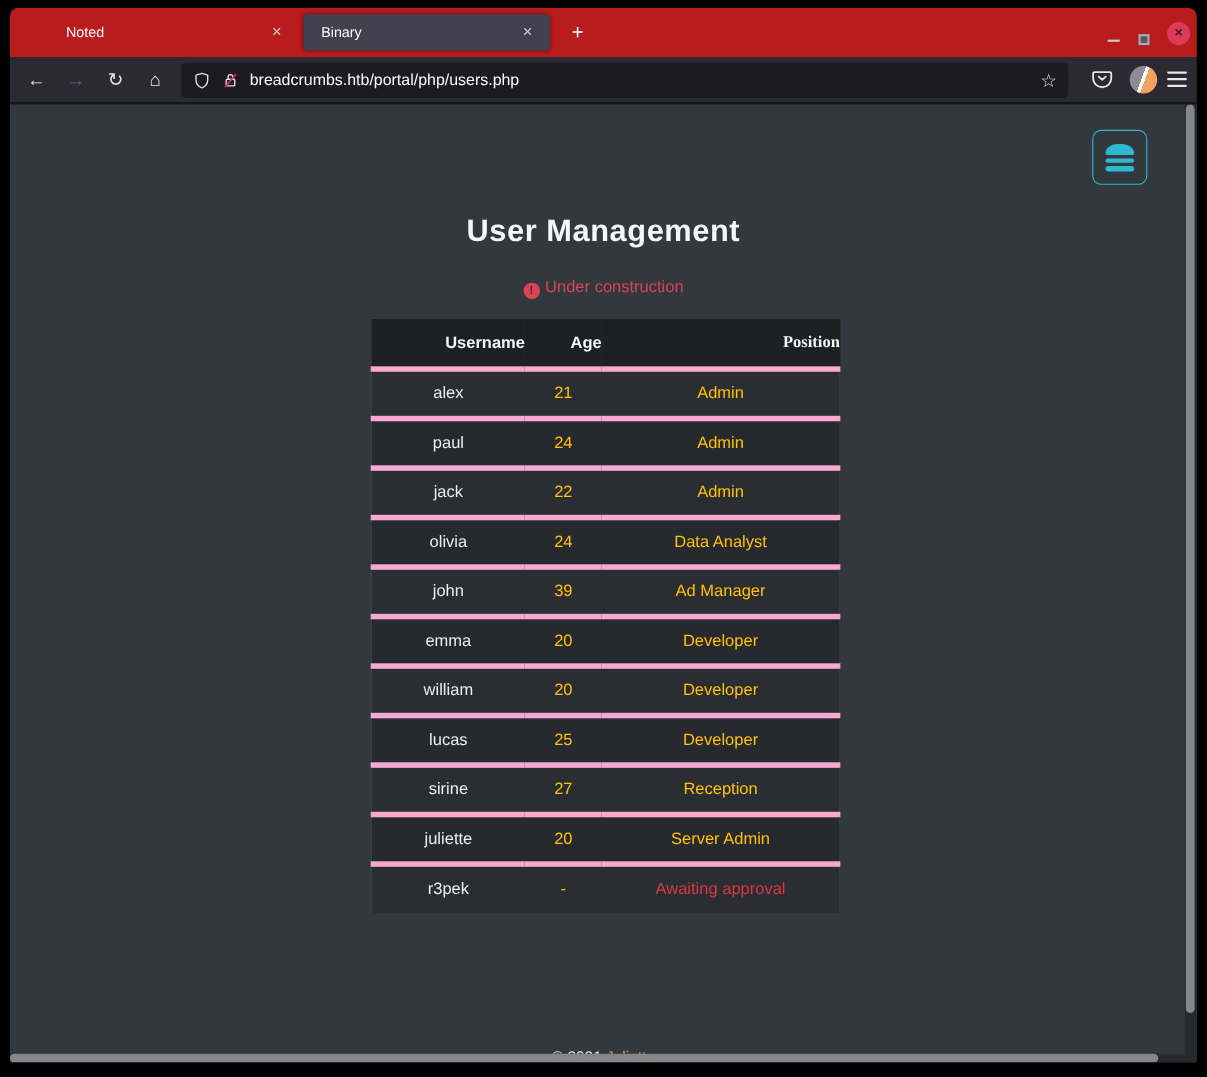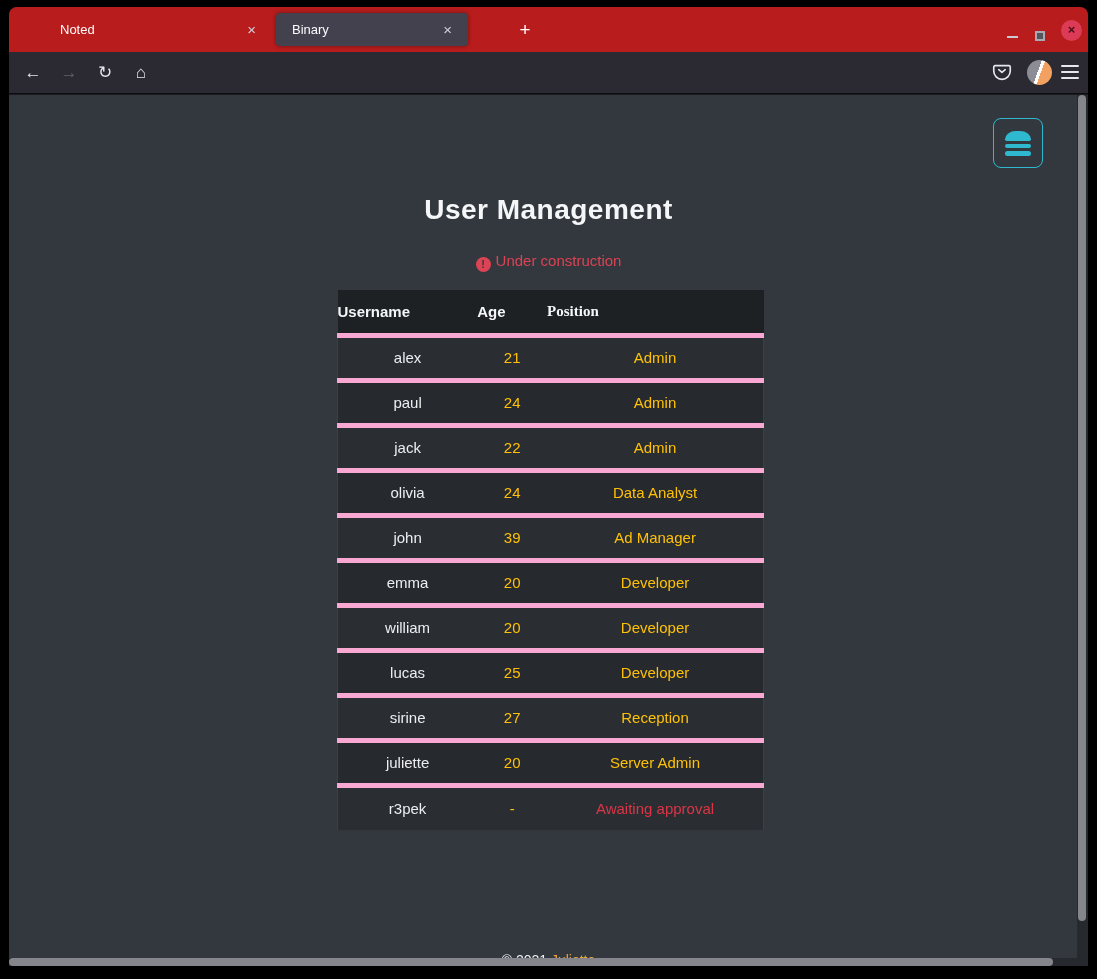--- a/index.html
+++ b/index.html
@@ -7,21 +7,21 @@
               font-family:"Liberation Sans", sans-serif; }
 
   .window { position:absolute; left:9px; top:7px; width:1079px; height:959px;
             background:#1c1b22; border-radius:8px 8px 0 0; overflow:hidden; }
 
   
   .titlebar { position:relative; height:45px; background:#b91c1c; }
   .tab { position:absolute; top:6px; height:33px; display:flex; align-items:center;
          border-radius:4px; font-size:13px; color:#fbfbfe; cursor:default; }
   .tab-noted  { left:21px;  width:240px; padding:0 10px 0 30px; }
-  .tab-binary { left:267px; width:192px; padding:0 12px 0 16px; background:#42414d;
+  .tab-binary { left:267px; width:224px; padding:0 12px 0 16px; background:#42414d;
                 box-shadow:0 0 4px rgba(0,0,0,.4); }
   .tab .tab-label { flex:1; overflow:hidden; white-space:nowrap; }
   .tab-close { color:#cfcfd8; font-size:15px; line-height:15px; padding:2px 4px; }
   .new-tab-btn { position:absolute; left:502px; top:9px; width:28px; height:28px;
                  color:#fbfbfe; font-size:19px; text-align:center; line-height:27px; }
   .win-min { position:absolute; left:998px; top:29px; width:11px; height:2px; background:#c9c9d2; }
   .win-restore { position:absolute; left:1026px; top:24px; width:10px; height:10px;
                  border:2px solid #a9a9b2; background:#55555e; transform:rotate(0deg); }
   .win-close { position:absolute; left:1052px; top:13px; width:21px; height:21px;
                border-radius:50%; background:#dd3b55; color:#47101c; font-size:13px;
@@ -60,21 +60,21 @@
                 color:#f5f6f8; font-size:28px; font-weight:bold; letter-spacing:.5px; }
   .notice { position:absolute; top:157px; width:1079px; text-align:center;
             color:#dc4354; font-size:15px; }
   .notice-icon { display:inline-block; width:15px; height:15px; border-radius:50%;
                  background:#dc4354; color:#32383e; font-size:11px; font-weight:bold;
                  line-height:15px; text-align:center; vertical-align:-2px; margin-right:5px; }
 
   .table-wrap { position:absolute; left:328px; top:195px; width:427px; }
   table { width:100%; border-collapse:collapse; font-size:15px; }
   thead th { height:45px; background:#1d2124; color:#f5f6f8; font-weight:bold;
-             border-bottom:2px solid #d8dbe0; text-align:left; }
+             border-bottom:2px solid #d8dbe0; text-align:right; }
   th.col-username { width:140px; } th.col-age { width:70px; } th.col-position { width:217px;font-family:Liberation Serif, serif; }
   tbody td { height:45px; text-align:center; border-top:5px solid #f9a8d4; }
   tbody td:first-child { border-left:1px solid #3a4046; }
   tbody td:last-child  { border-right:1px solid #3a4046;margin-top:36px; }
   tbody tr { background:#26292e; }
   tbody tr:nth-child(odd) { background:#2a2e33; }
   td.username { color:#eceef0; }
   td.age, td.position { color:#ffc107; }
   td.danger { color:#dc3545; }
 
@@ -109,20 +109,32 @@
     <div class="win-restore"></div>
     <div class="win-close">×</div>
   </div>
 
   <div class="navbar">
     <span class="nav-icon">←</span>
     <span class="nav-icon disabled">→</span>
     <span class="nav-icon">↻</span>
     <span class="nav-icon">⌂</span>
 
+    <div class="urlbar">
+      <svg width="17" height="17" viewBox="0 0 24 24" fill="none" stroke="#dcdce4" stroke-width="1.8" stroke-linejoin="round">
+        <path d="M12 2.5l7.5 2.2v6.3c0 5.5-3.8 8.6-7.5 10-3.7-1.4-7.5-4.5-7.5-10V4.7z"></path>
+      </svg>
+      <svg width="17" height="17" viewBox="0 0 24 24" fill="none" stroke="#dcdce4" stroke-width="1.8">
+        <rect x="6.5" y="10" width="11" height="8.5" rx="1.5"></rect>
+        <path d="M9 10V7a3 3 0 0 1 6 0v3"></path>
+        <line x1="5" y1="20" x2="19" y2="3.5" stroke="#e22850" stroke-width="2.2"></line>
+      </svg>
+      <span class="url-text">breadcrumbs.htb/portal/php/users.php</span>
+      <span class="star">☆</span>
+    </div>
 
     <svg class="pocket-icon" width="22" height="22" viewBox="0 0 24 24" fill="none" stroke="#e6e6ee" stroke-width="1.8" stroke-linecap="round" stroke-linejoin="round">
       <path d="M4.5 5h15a1.5 1.5 0 0 1 1.5 1.5V11a9 9 0 0 1-18 0V6.5A1.5 1.5 0 0 1 4.5 5z"></path>
       <path d="M8.5 9.5l3.5 3 3.5-3"></path>
     </svg>
     <div class="avatar"></div>
     <div class="menu-icon">
       <div></div>
         <div></div>
         <div></div>

